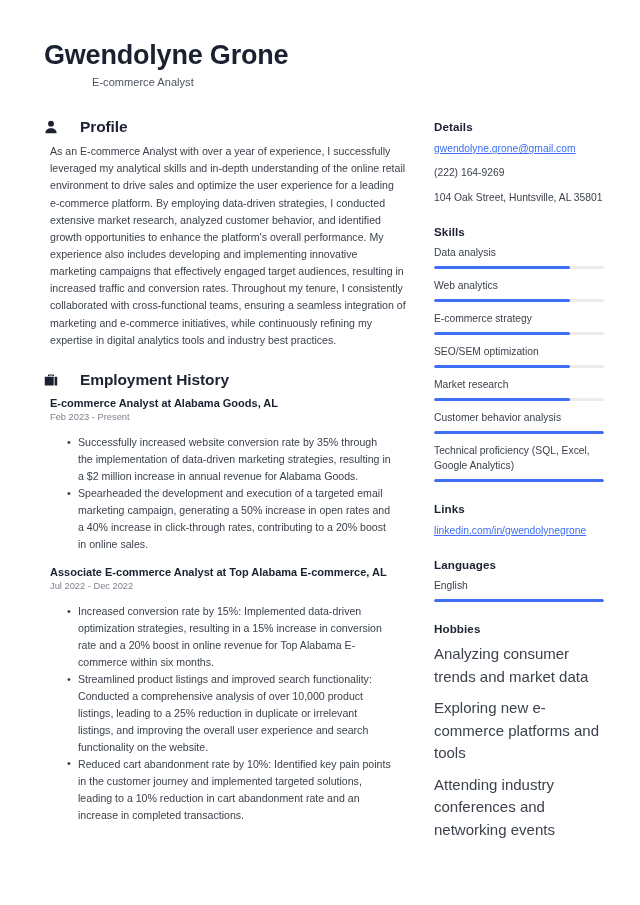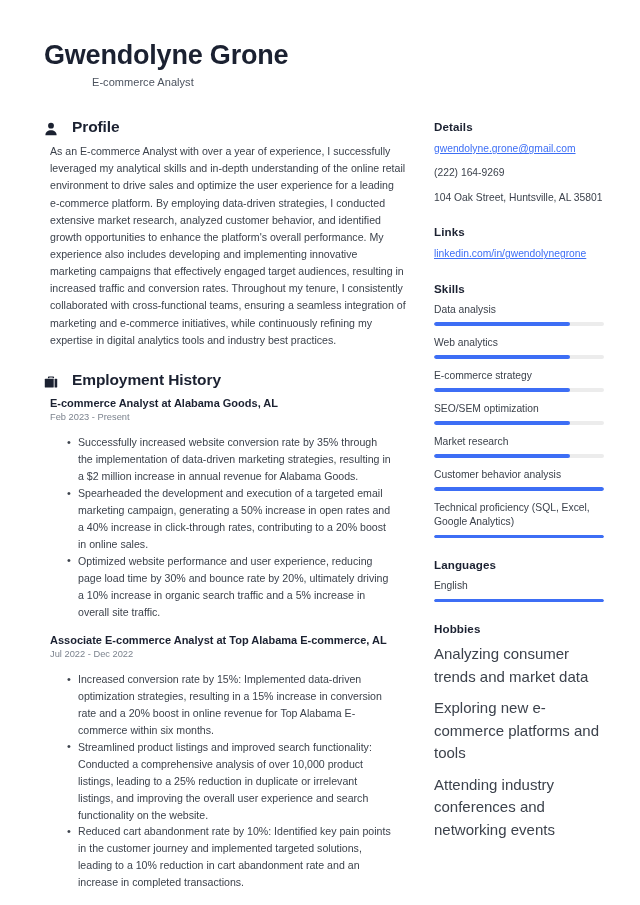--- a/index.html
+++ b/index.html
@@ -50,22 +50,22 @@
     align-items: flex-start;
     gap: 28px;
   }
 
   .col-main { width: 362px; flex: 0 0 362px; }
   .col-side { width: 170px; flex: 0 0 170px; padding-top: 2px; }
 
   
   .section-head {
     display: flex;
-    align-items: flex-end;
-    gap: 14px;
+    align-items: center;
+    gap: 22px;
     margin-bottom: 7px;
   }
 
   .section-head .sec-icon {
     width: 14px;
     height: 14px;
     flex: 0 0 14px;
     display: block;
     color: #1b2131;
   }
@@ -235,21 +235,20 @@
           </span>
           <span class="section-title">Employment History</span>
         </div>
 
         <div class="job">
           <div class="job-heading">E-commerce Analyst at Alabama Goods, AL</div>
           <div class="job-dates">Feb 2023 - Present</div>
           <ul class="job-bullets">
             <li>Successfully increased website conversion rate by 35% through the implementation of data-driven marketing strategies, resulting in a $2 million increase in annual revenue for Alabama Goods.</li>
             <li>Spearheaded the development and execution of a targeted email marketing campaign, generating a 50% increase in open rates and a 40% increase in click-through rates, contributing to a 20% boost in online sales.</li>
-            <li>Optimized website performance and user experience, reducing page load time by 30% and bounce rate by 20%, ultimately driving a 10% increase in organic search traffic and a 5% increase in overall site traffic.</li>
           </ul>
         </div>
 
         <div class="job">
           <div class="job-heading">Associate E-commerce Analyst at Top Alabama E-commerce, AL</div>
           <div class="job-dates">Jul 2022 - Dec 2022</div>
           <ul class="job-bullets">
             <li>Increased conversion rate by 15%: Implemented data-driven optimization strategies, resulting in a 15% increase in conversion rate and a 20% boost in online revenue for Top Alabama E-commerce within six months.</li>
             <li>Streamlined product listings and improved search functionality: Conducted a comprehensive analysis of over 10,000 product listings, leading to a 25% reduction in duplicate or irrelevant listings, and improving the overall user experience and search functionality on the website.</li>
             <li>Reduced cart abandonment rate by 10%: Identified key pain points in the customer journey and implemented targeted solutions, leading to a 10% reduction in cart abandonment rate and an increase in completed transactions.</li>
@@ -263,75 +262,75 @@
     <div class="col-side">
 
       <div class="side-block">
         <div class="side-title">Details</div>
         <a class="side-link">gwendolyne.grone@gmail.com</a>
         <div class="side-line">(222) 164-9269</div>
         <div class="side-line">104 Oak Street, Huntsville, AL 35801</div>
       </div>
 
       <div class="side-block">
+        <div class="side-title">Skills</div>
+
+        <div class="rated-item">
+          <div class="rated-label">Data analysis</div>
+          <div class="rating-track">
+            <div class="rating-fill" style="width: 80%;"></div>
+          </div>
+        </div>
+
+        <div class="rated-item">
+          <div class="rated-label">Web analytics</div>
+          <div class="rating-track">
+            <div class="rating-fill" style="width: 80%;"></div>
+          </div>
+        </div>
+
+        <div class="rated-item">
+          <div class="rated-label">E-commerce strategy</div>
+          <div class="rating-track">
+            <div class="rating-fill" style="width: 80%;"></div>
+          </div>
+        </div>
+
+        <div class="rated-item">
+          <div class="rated-label">SEO/SEM optimization</div>
+          <div class="rating-track">
+            <div class="rating-fill" style="width: 80%;"></div>
+          </div>
+        </div>
+
+        <div class="rated-item">
+          <div class="rated-label">Market research</div>
+          <div class="rating-track">
+            <div class="rating-fill" style="width: 80%;"></div>
+          </div>
+        </div>
+
+        <div class="rated-item">
+          <div class="rated-label">Customer behavior analysis</div>
+          <div class="rating-track">
+            <div class="rating-fill" style="width: 100%;"></div>
+          </div>
+        </div>
+
+        <div class="rated-item">
+          <div class="rated-label">Technical proficiency (SQL, Excel, Google Analytics)</div>
+          <div class="rating-track">
+            <div class="rating-fill" style="width: 100%;"></div>
+          </div>
+        </div>
+      </div>
+
+      <div class="side-block">
         <div class="side-title">Links</div>
         <a class="side-link">linkedin.com/in/gwendolynegrone</a>
-      </div>
-
-      <div class="side-block">
-        <div class="side-title">Skills</div>
-
-        <div class="rated-item">
-          <div class="rated-label">Data analysis</div>
-          <div class="rating-track">
-            <div class="rating-fill" style="width: 80%;"></div>
-          </div>
-        </div>
-
-        <div class="rated-item">
-          <div class="rated-label">Web analytics</div>
-          <div class="rating-track">
-            <div class="rating-fill" style="width: 80%;"></div>
-          </div>
-        </div>
-
-        <div class="rated-item">
-          <div class="rated-label">E-commerce strategy</div>
-          <div class="rating-track">
-            <div class="rating-fill" style="width: 80%;"></div>
-          </div>
-        </div>
-
-        <div class="rated-item">
-          <div class="rated-label">SEO/SEM optimization</div>
-          <div class="rating-track">
-            <div class="rating-fill" style="width: 80%;"></div>
-          </div>
-        </div>
-
-        <div class="rated-item">
-          <div class="rated-label">Market research</div>
-          <div class="rating-track">
-            <div class="rating-fill" style="width: 80%;"></div>
-          </div>
-        </div>
-
-        <div class="rated-item">
-          <div class="rated-label">Customer behavior analysis</div>
-          <div class="rating-track">
-            <div class="rating-fill" style="width: 100%;"></div>
-          </div>
-        </div>
-
-        <div class="rated-item">
-          <div class="rated-label">Technical proficiency (SQL, Excel, Google Analytics)</div>
-          <div class="rating-track">
-            <div class="rating-fill" style="width: 100%;"></div>
-          </div>
-        </div>
       </div>
 
       <div class="side-block">
         <div class="side-title">Languages</div>
 
         <div class="rated-item">
           <div class="rated-label">English</div>
           <div class="rating-track">
             <div class="rating-fill" style="width: 100%;"></div>
           </div>

